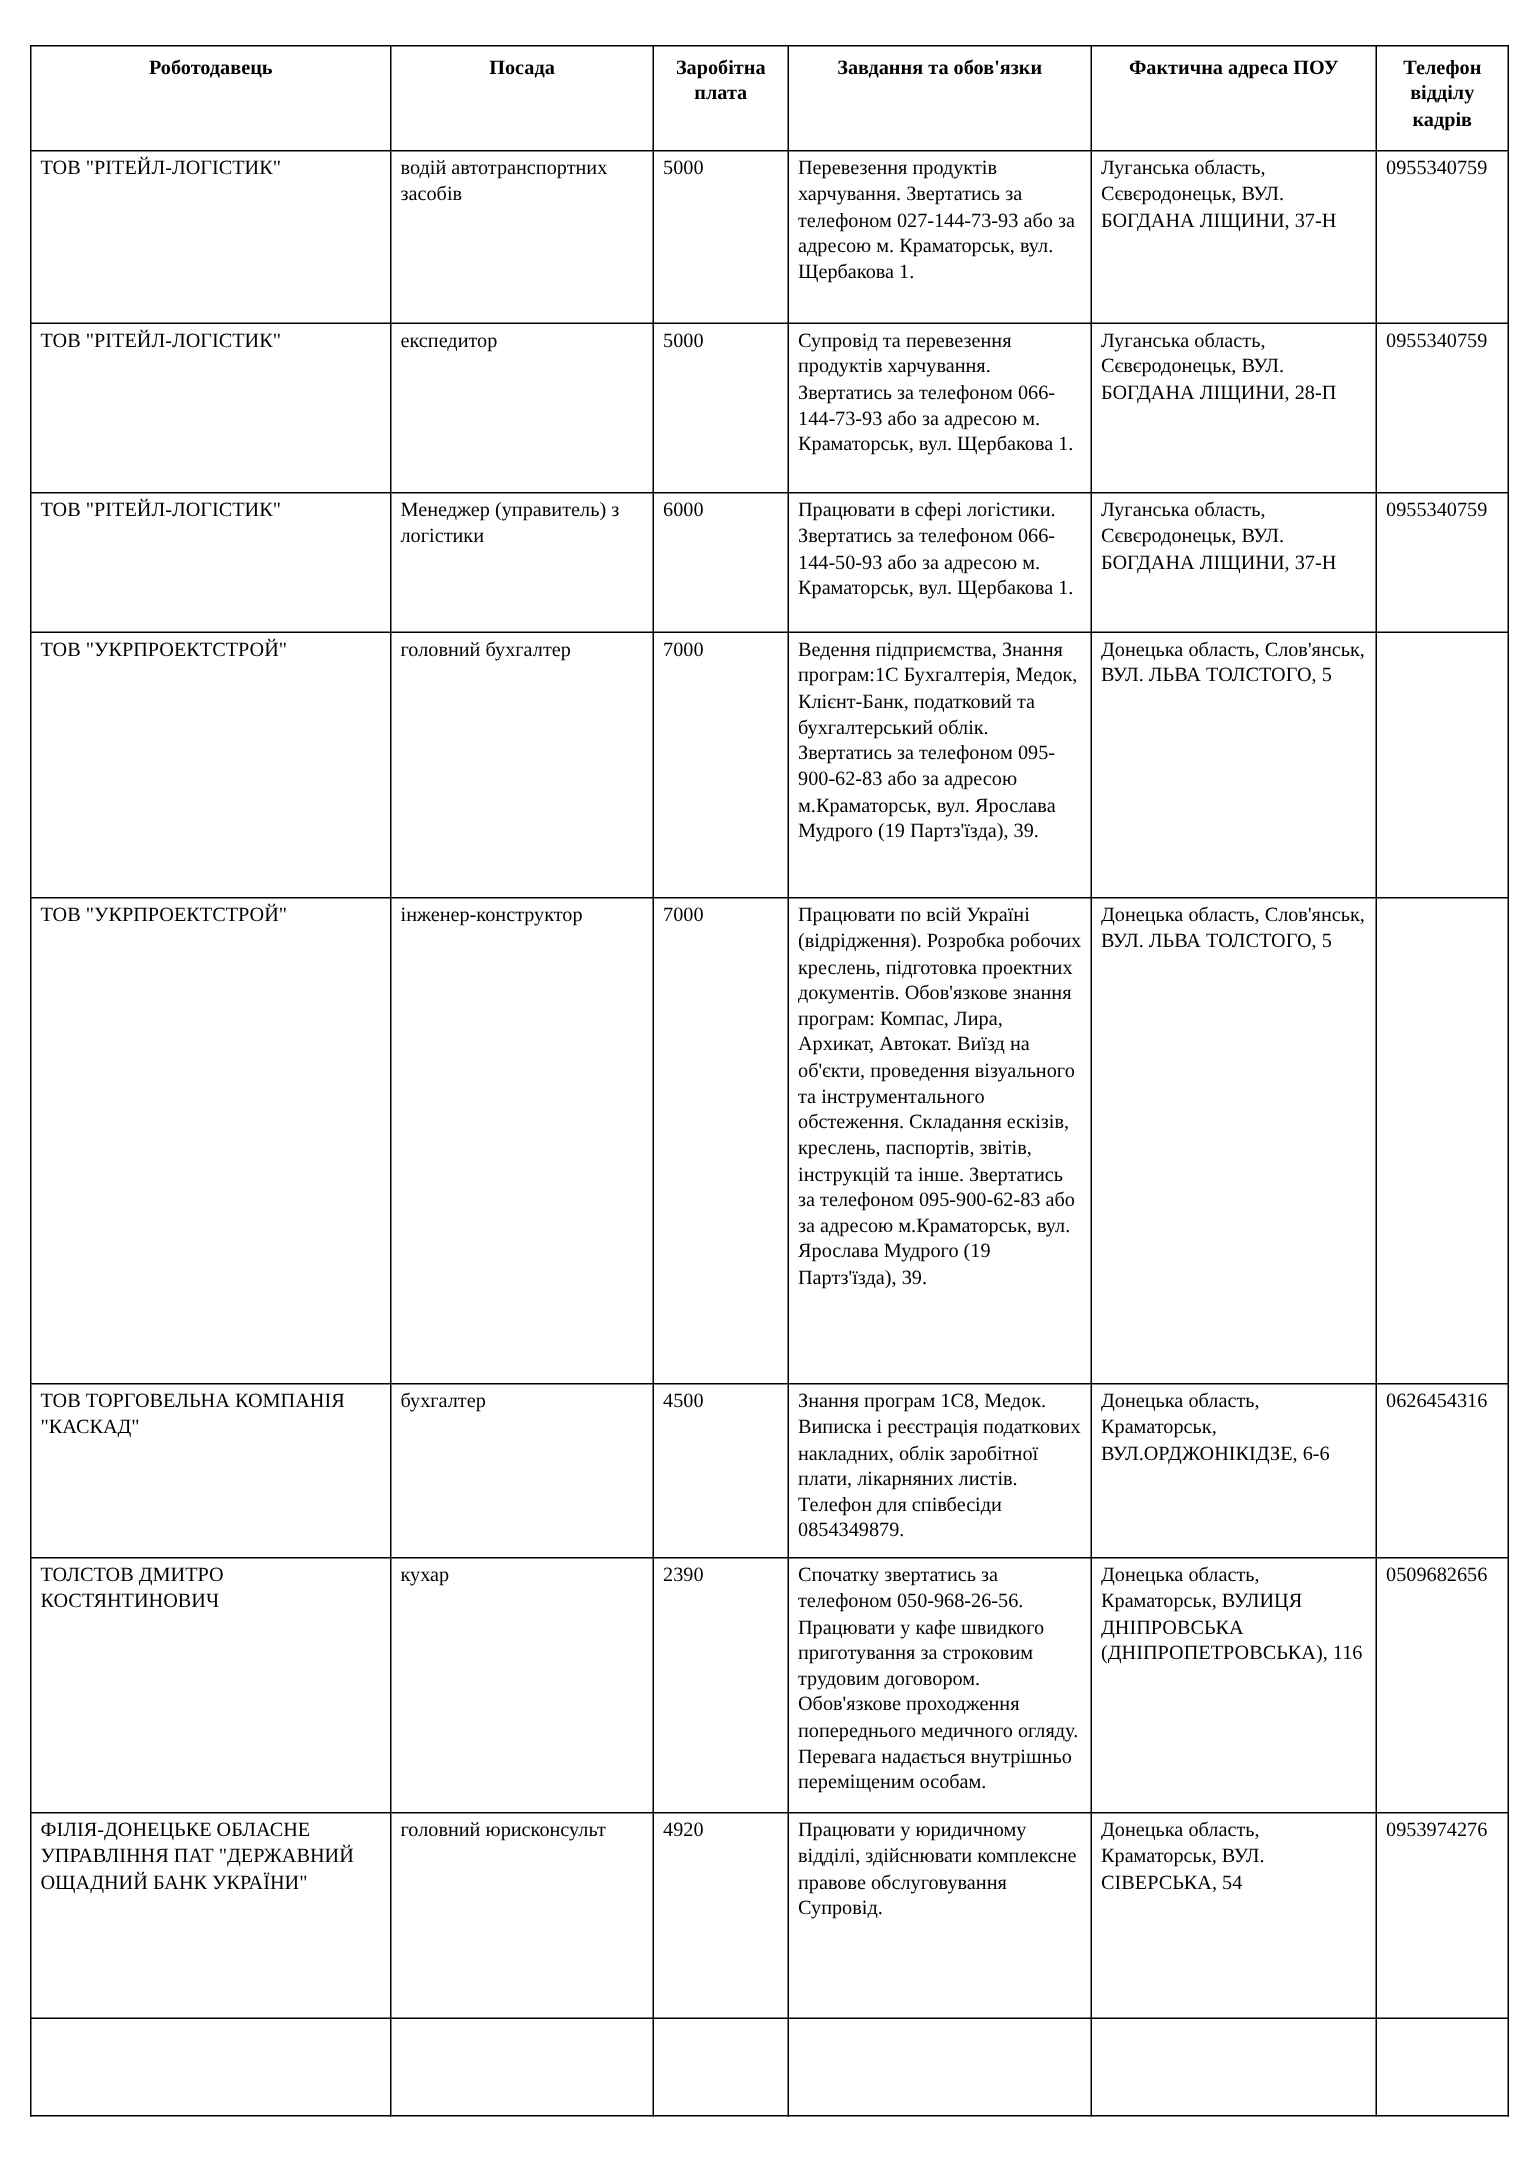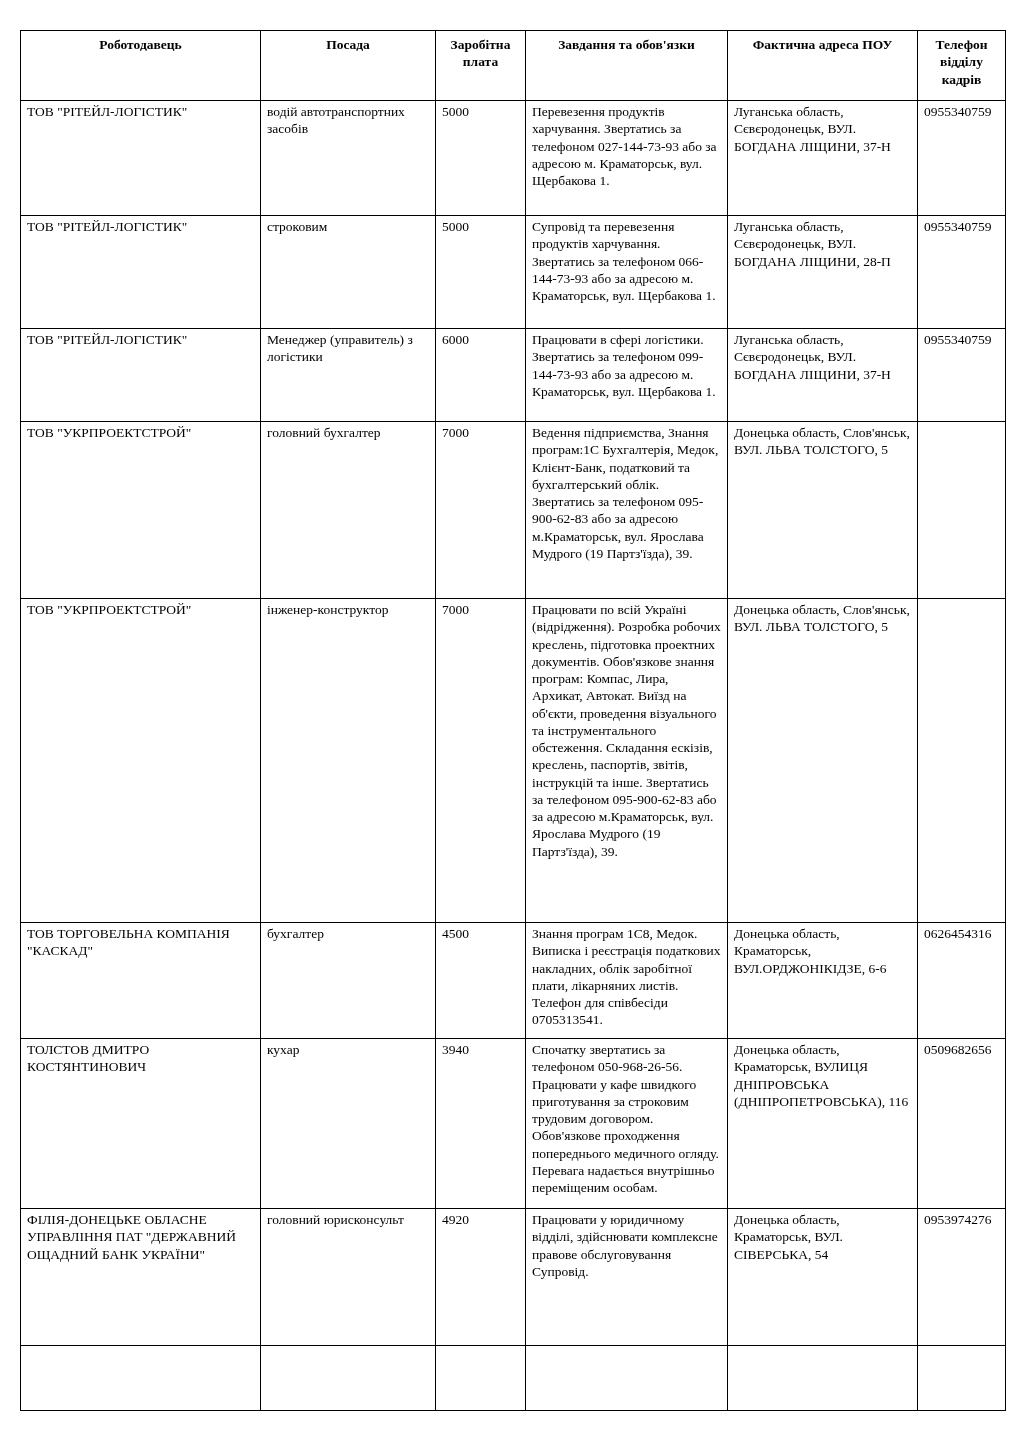--- a/index.html
+++ b/index.html
@@ -69,31 +69,31 @@
         <tr style="height: 115px;">
           <td>ТОВ "РІТЕЙЛ-ЛОГІСТИК"</td>
           <td>водій автотранспортних засобів</td>
           <td>5000</td>
           <td>Перевезення продуктів харчування. Звертатись за телефоном 027-144-73-93 або за адресою м. Краматорськ, вул. Щербакова 1.</td>
           <td>Луганська область, Сєвєродонецьк, ВУЛ. БОГДАНА ЛІЩИНИ, 37-Н</td>
           <td>0955340759</td>
         </tr>
         <tr style="height: 113px;">
           <td>ТОВ "РІТЕЙЛ-ЛОГІСТИК"</td>
-          <td>строковим</td>
+          <td>експедитор</td>
           <td>5000</td>
           <td>Супровід та перевезення продуктів харчування. Звертатись за телефоном 066-144-73-93 або за адресою м. Краматорськ, вул. Щербакова 1.</td>
           <td>Луганська область, Сєвєродонецьк, ВУЛ. БОГДАНА ЛІЩИНИ, 28-П</td>
           <td>0955340759</td>
         </tr>
         <tr style="height: 93px;">
           <td>ТОВ "РІТЕЙЛ-ЛОГІСТИК"</td>
           <td>Менеджер (управитель) з логістики</td>
           <td>6000</td>
-          <td>Працювати в сфері логістики. Звертатись за телефоном 099-144-73-93 або за адресою м. Краматорськ, вул. Щербакова 1.</td>
+          <td>Працювати в сфері логістики. Звертатись за телефоном 066-144-50-93 або за адресою м. Краматорськ, вул. Щербакова 1.</td>
           <td>Луганська область, Сєвєродонецьк, ВУЛ. БОГДАНА ЛІЩИНИ, 37-Н</td>
           <td>0955340759</td>
         </tr>
         <tr style="height: 177px;">
           <td>ТОВ "УКРПРОЕКТСТРОЙ"</td>
           <td>головний бухгалтер</td>
           <td>7000</td>
           <td>Ведення підприємства, Знання програм:1С Бухгалтерія, Медок, Клієнт-Банк, податковий та бухгалтерський облік. Звертатись за телефоном 095-900-62-83 або за адресою м.Краматорськ, вул. Ярослава Мудрого (19 Партз'їзда), 39.</td>
           <td>Донецька область, Слов'янськ, ВУЛ. ЛЬВА ТОЛСТОГО, 5</td>
           <td></td>
@@ -103,28 +103,28 @@
           <td>інженер-конструктор</td>
           <td>7000</td>
           <td>Працювати по всій Україні (відрідження). Розробка робочих креслень, підготовка проектних документів. Обов'язкове знання програм: Компас, Лира, Архикат, Автокат. Виїзд на об'єкти, проведення візуального та інструментального обстеження. Складання ескізів, креслень, паспортів, звітів, інструкцій та інше. Звертатись за телефоном 095-900-62-83 або за адресою м.Краматорськ, вул. Ярослава Мудрого (19 Партз'їзда), 39.</td>
           <td>Донецька область, Слов'янськ, ВУЛ. ЛЬВА ТОЛСТОГО, 5</td>
           <td></td>
         </tr>
         <tr style="height: 116px;">
           <td>ТОВ ТОРГОВЕЛЬНА КОМПАНІЯ "КАСКАД"</td>
           <td>бухгалтер</td>
           <td>4500</td>
-          <td>Знання програм 1С8, Медок. Виписка і реєстрація податкових накладних, облік заробітної плати, лікарняних листів. Телефон для співбесіди 0705313541.</td>
+          <td>Знання програм 1С8, Медок. Виписка і реєстрація податкових накладних, облік заробітної плати, лікарняних листів. Телефон для співбесіди 0854349879.</td>
           <td>Донецька область, Краматорськ, ВУЛ.ОРДЖОНІКІДЗЕ, 6-6</td>
           <td>0626454316</td>
         </tr>
         <tr style="height: 170px;">
           <td>ТОЛСТОВ ДМИТРО КОСТЯНТИНОВИЧ</td>
           <td>кухар</td>
-          <td>3940</td>
+          <td>2390</td>
           <td>Спочатку звертатись за телефоном 050-968-26-56. Працювати у кафе швидкого приготування за строковим трудовим договором. Обов'язкове проходження попереднього медичного огляду. Перевага надається внутрішньо переміщеним особам.</td>
           <td>Донецька область, Краматорськ, ВУЛИЦЯ ДНІПРОВСЬКА (ДНІПРОПЕТРОВСЬКА), 116</td>
           <td>0509682656</td>
         </tr>
         <tr style="height: 137px; margin-top: 12px;">
           <td>ФІЛІЯ-ДОНЕЦЬКЕ ОБЛАСНЕ УПРАВЛІННЯ ПАТ "ДЕРЖАВНИЙ ОЩАДНИЙ БАНК УКРАЇНИ"</td>
           <td>головний юрисконсульт</td>
           <td>4920</td>
           <td>Працювати у юридичному відділі, здійснювати комплексне правове обслуговування Супровід.</td>
           <td>Донецька область, Краматорськ, ВУЛ. СІВЕРСЬКА, 54</td>

